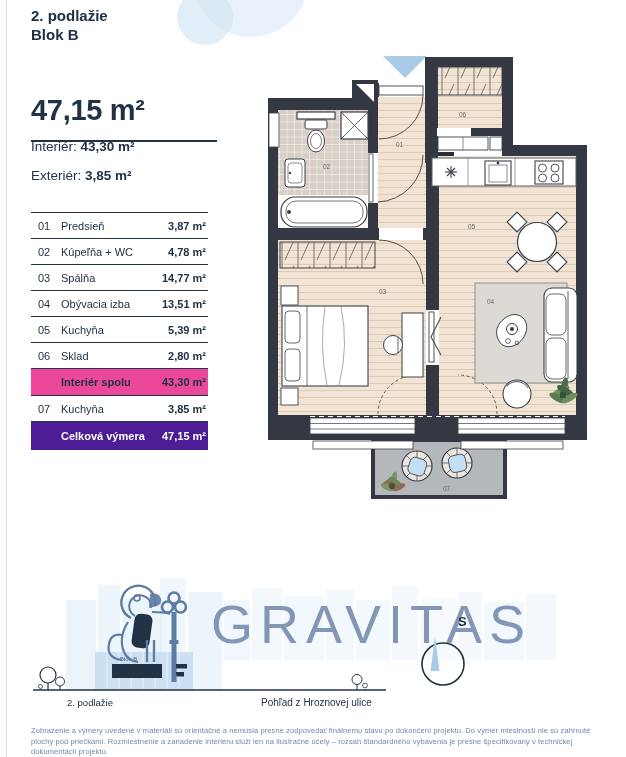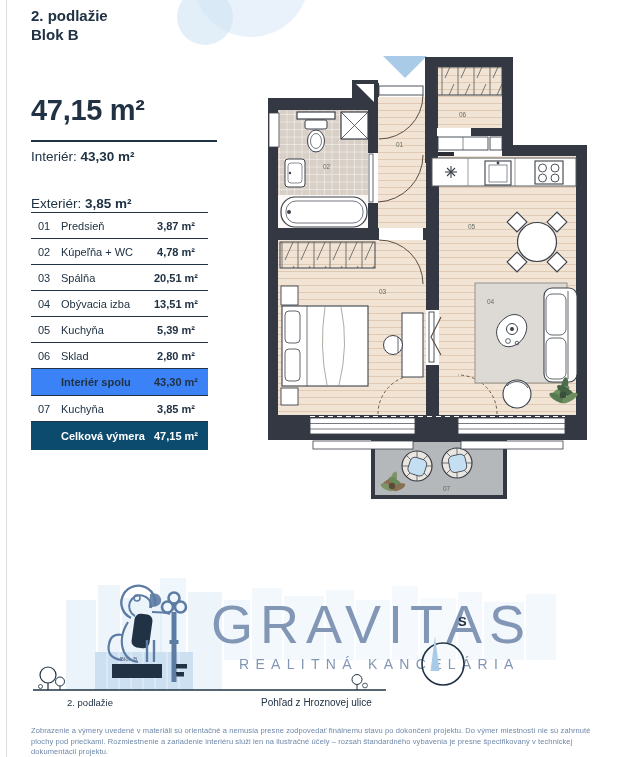--- a/index.html
+++ b/index.html
@@ -9,29 +9,29 @@
   .abs{position:absolute;}
   #left-border{left:6px;top:0;width:1px;height:757px;background:#dbdfe3;}
   .deco-circle{border-radius:50%;}
   #deco-circle-1{left:193px;top:-79px;width:116px;height:116px;background:#e9f2fa;}
   #deco-circle-2{left:177px;top:-11px;width:56px;height:56px;background:#cfe3f4;opacity:.6;}
   #hdr{left:31px;top:6px;font-size:15px;font-weight:700;line-height:19px;}
   #area-total{left:31px;top:94px;font-size:29px;font-weight:700;letter-spacing:-.3px;}
   #area-divider{left:31px;top:140px;width:186px;height:2px;background:#203244;}
   .area-line{left:31px;font-size:13.5px;}
   .area-line b{font-weight:700;}
-  #area-int{top:149px;} #area-ext{top:168px;margin-top:28px;}
+  #area-int{top:139px;} #area-ext{top:168px;}
   #room-table{left:31px;top:212px;width:177px;border-top:1px solid #203244;font-size:11px;}
   .trow{display:flex;align-items:center;height:25px;border-bottom:1px solid #203244;}
   .tnum{width:30px;padding-left:7px;box-sizing:border-box;}
   .tname{flex:1;}
-  .tval{width:60px;text-align:center;padding-right:2px;font-weight:600;}
-  .trow.subtotal{background:#3b82f6;height:26px;}
+  .tval{width:60px;text-align:right;padding-right:2px;font-weight:600;}
+  .trow.subtotal{background:#ec4899;height:26px;}
   .trow.subtotal .tname,.trow.subtotal .tval{font-weight:700;}
-  .trow.total{background:#0c4a6e;color:#fff;height:28px;border-bottom:none;}
+  .trow.total{background:#4c1d95;color:#fff;height:28px;border-bottom:none;}
   .trow.total .tname,.trow.total .tval{font-weight:700;}
   #plan-wrap{left:265px;top:55px;width:330px;height:450px;}
   #brand{left:211px;top:599px;font-size:54px;line-height:50px;letter-spacing:7px;
          color:#8296b5;font-weight:400;z-index:1;}
   #tagline{left:239px;top:656px;font-size:14px;letter-spacing:6.3px;color:#8296b5;z-index:1;}
   #floor-label{left:67px;top:697px;font-size:9.5px;}
   #view-label{left:261px;top:697px;font-size:10px;}
   #disclaimer{left:31px;top:726px;width:562px;font-size:7.5px;line-height:10.5px;
               color:#6f88a9;letter-spacing:.1px;}
   svg{display:block;}
@@ -70,21 +70,21 @@
       <span class="tval">3,87 m²</span>
     </div>
     <div class="trow">
       <span class="tnum">02</span>
       <span class="tname">Kúpeľňa + WC</span>
       <span class="tval">4,78 m²</span>
     </div>
     <div class="trow">
       <span class="tnum">03</span>
       <span class="tname">Spálňa</span>
-      <span class="tval">20,51 m²</span>
+      <span class="tval">14,77 m²</span>
     </div>
     <div class="trow">
       <span class="tnum">04</span>
       <span class="tname">Obývacia izba</span>
       <span class="tval">13,51 m²</span>
     </div>
     <div class="trow">
       <span class="tnum">05</span>
       <span class="tname">Kuchyňa</span>
       <span class="tval">5,39 m²</span>
@@ -372,21 +372,20 @@
       <circle cx="40.5" cy="686.5" r="2" stroke-width="0.8"></circle>
     </g>
     <g fill="#fff" stroke="#203244">
       <line x1="357" y1="684.5" x2="357" y2="690" stroke-width="1"></line>
       <circle cx="357" cy="679.5" r="5" stroke-width="1"></circle>
       <circle cx="365" cy="685.5" r="2.4" stroke-width="0.8"></circle>
     </g>
   </svg>
 
   <div class="abs" id="brand">GRAVITAS</div>
-  <div class="abs" id="tagline">REALITNÁ KANCELÁRIA</div>
 
   <svg class="abs" id="footer-front" width="626" height="757" viewBox="0 0 626 757">
     <g>
       <rect x="112" y="664" width="50" height="14" fill="#203244"></rect>
       <path d="M122,660 q-16,-2 -13,-16 q2,-11 13,-9" fill="none" stroke="#5d7ca3" stroke-width="2.2"></path>
       <path d="M128,622 q-10,16 -4,30 q4,9 14,10" fill="none" stroke="#5d7ca3" stroke-width="2.2"></path>
       <rect x="133" y="614" width="18" height="34" rx="6" fill="#203244" transform="rotate(8 142 631)"></rect>
       <path d="M131,618 a17,17 0 1 1 24,-12" fill="none" stroke="#5d7ca3" stroke-width="2.4"></path>
       <path d="M135,616 a11,11 0 1 1 16,-8" fill="none" stroke="#5d7ca3" stroke-width="2"></path>
       <circle cx="137" cy="598" r="3" fill="none" stroke="#5d7ca3" stroke-width="1.6"></circle>

